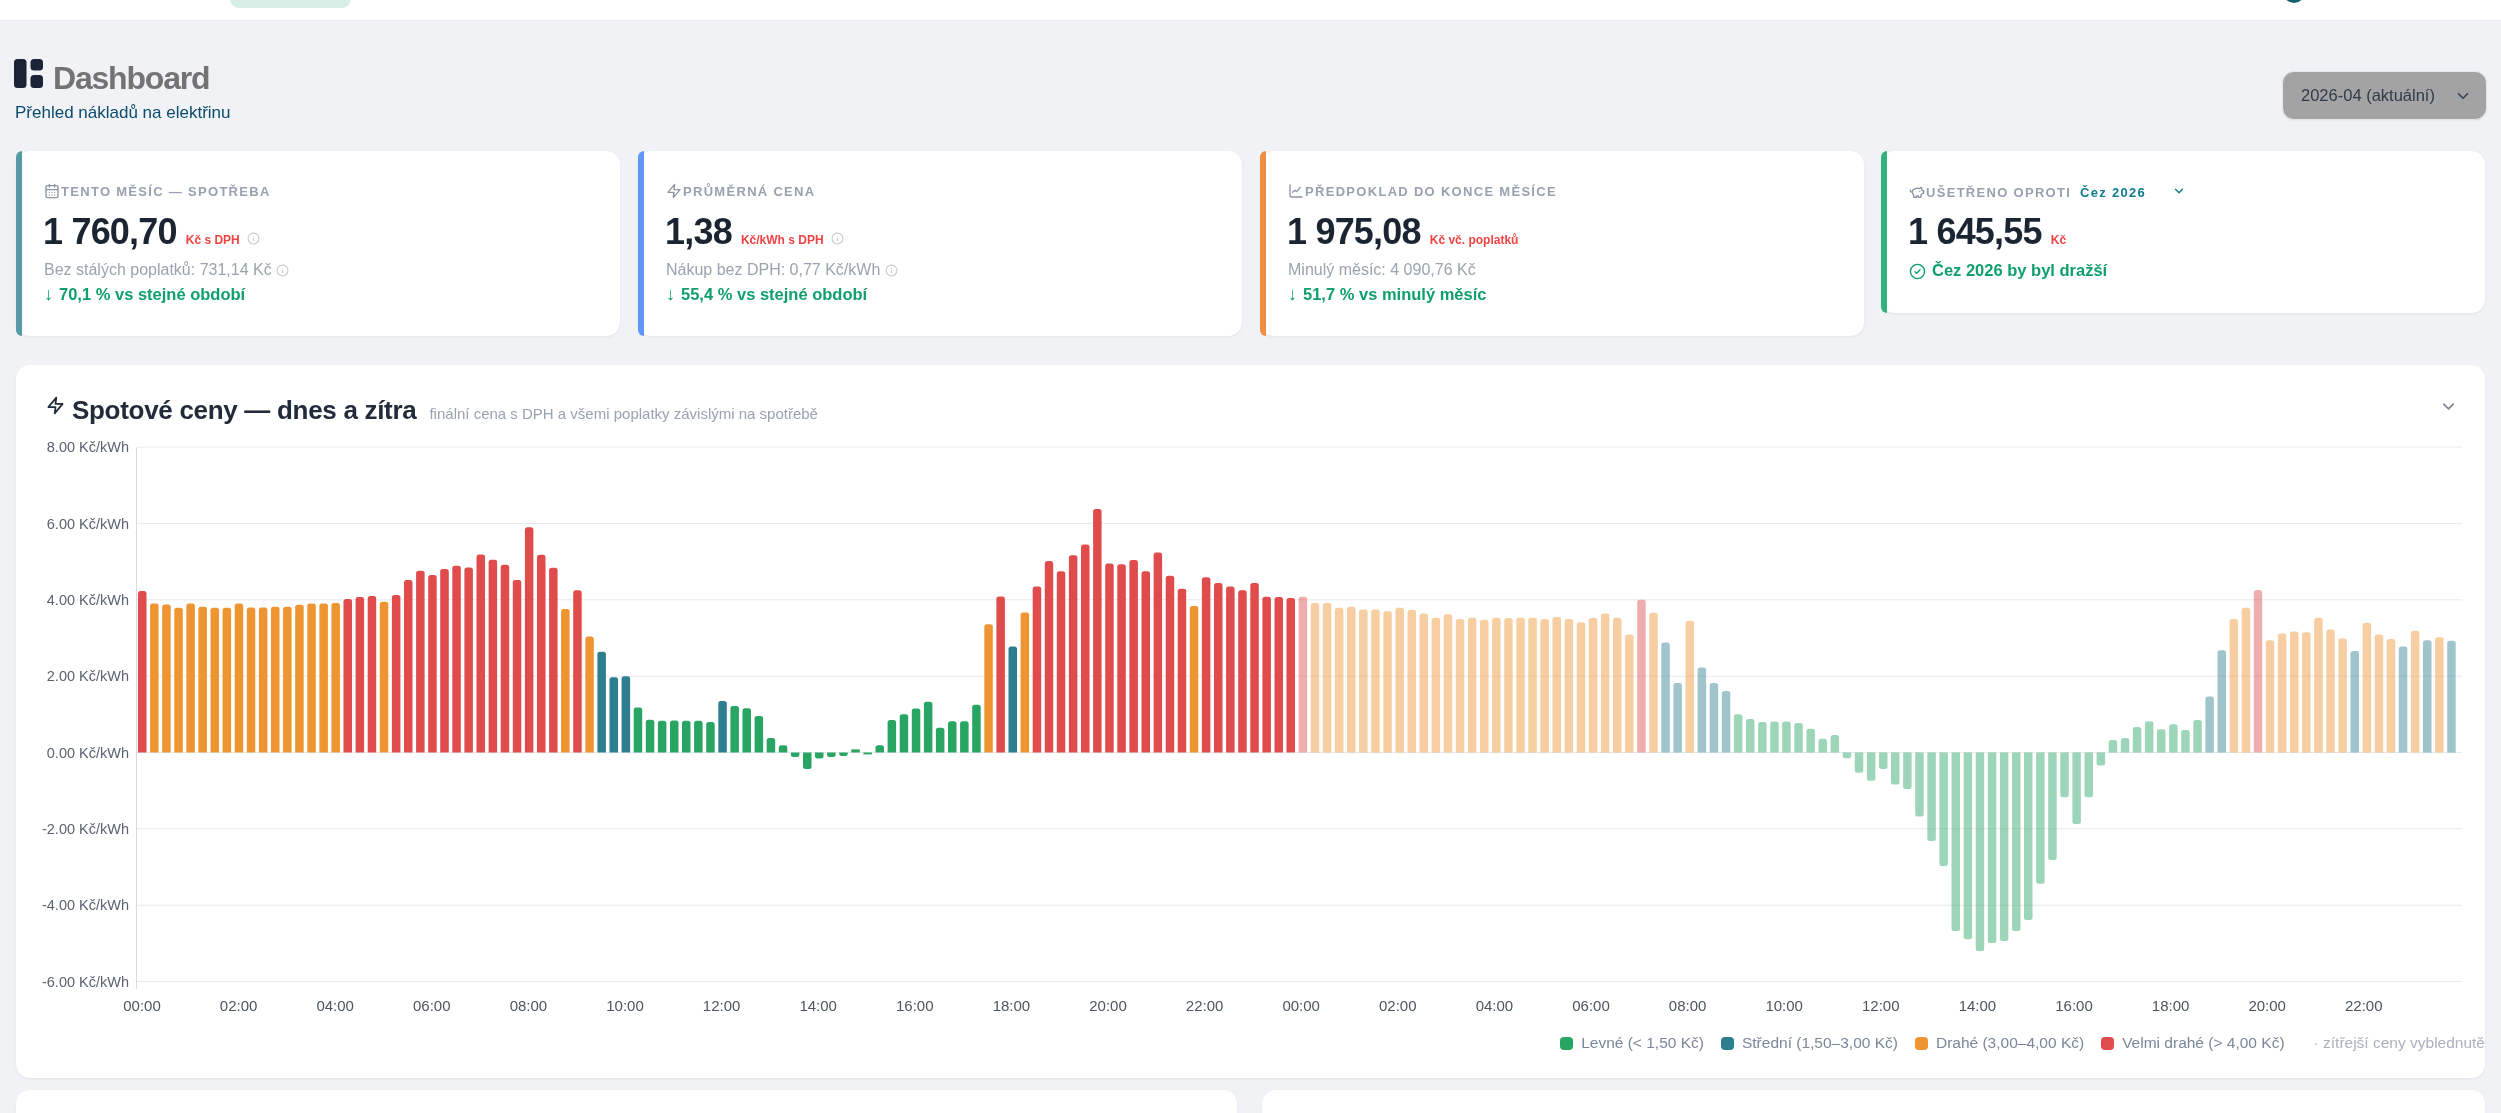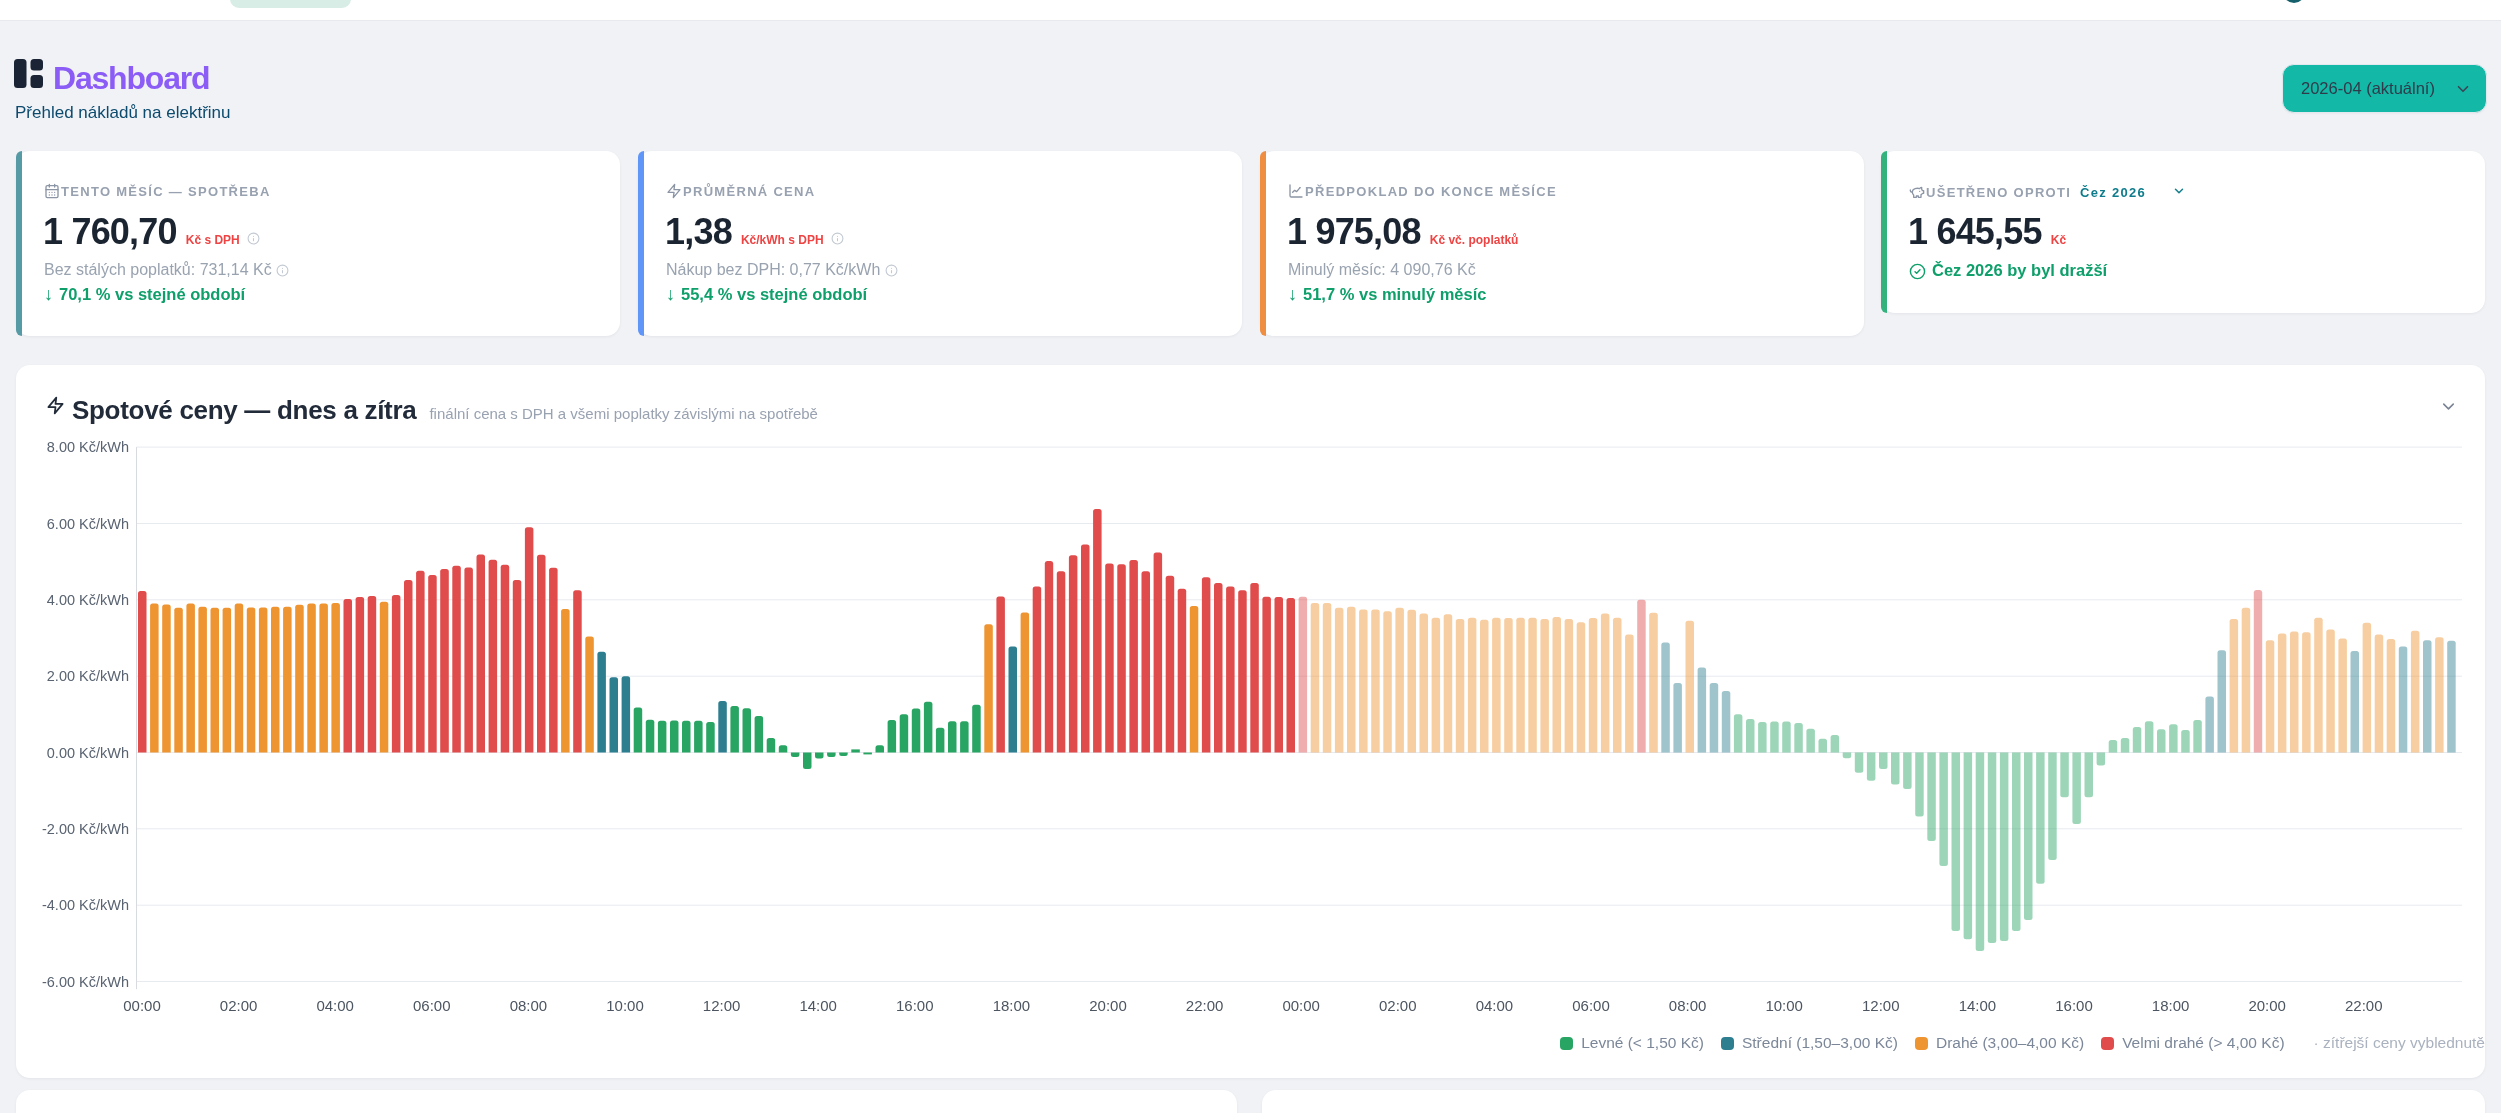--- a/index.html
+++ b/index.html
@@ -1,23 +1,23 @@
 <!DOCTYPE html>
 <html lang="cs"><head><meta charset="utf-8">
 <style>
 *{margin:0;padding:0;box-sizing:border-box}
 html,body{width:2501px;height:1113px;overflow:hidden;background:#f0f2f6;
  font-family:"Liberation Sans",sans-serif;-webkit-font-smoothing:antialiased;position:relative}
 .nav{position:absolute;left:0;top:0;width:2501px;height:21px;background:#fff;border-bottom:1px solid #e7e9ee}
 .pill{position:absolute;left:230px;top:-10px;width:121px;height:18px;border-radius:9px;background:#d9ede7}
 .ava{position:absolute;left:2283px;top:-19px;width:22px;height:22px;border-radius:50%;background:#16606c}
 .h-ico{position:absolute;left:14px;top:59px}
-.h-title{position:absolute;left:53px;top:60px;font-size:32px;font-weight:800;color:#8b5cf6;letter-spacing:-1.2px}
+.h-title{position:absolute;left:53px;top:60px;font-size:32px;font-weight:800;color:#737373;letter-spacing:-1.2px}
 .h-sub{position:absolute;left:15px;top:103px;font-size:17px;color:#0c4a6e}
-.dd{position:absolute;left:2282px;top:64px;width:205px;height:49px;background:#14b8a6;border:1px solid #e3e7ee;border-radius:12px;
+.dd{position:absolute;left:2282px;top:71px;width:205px;height:49px;background:#a3a3a3;border:1px solid #e3e7ee;border-radius:12px;
  box-shadow:0 1px 2px rgba(16,24,40,.04);display:flex;align-items:center;padding:0 14px 0 18px;justify-content:space-between}
 .dd span{font-size:16.5px;color:#2f3a4a}
 .card{position:absolute;background:#fff;border-radius:14px;box-shadow:0 1px 3px rgba(15,23,42,.06)}
 .accent{position:absolute;left:0;top:0;bottom:0;width:6px;border-radius:14px 0 0 14px}
 .clabel{position:absolute;left:28px;top:32px;display:flex;align-items:center;gap:1px;font-size:13px;font-weight:700;
  letter-spacing:1.3px;color:#98a1b0;white-space:nowrap}
 .cico{display:flex}
 .cez{color:#0e7c8c;margin-left:4px}
 .chv{display:inline-flex;margin-left:26px;position:relative;top:1px}
 .cval{position:absolute;left:27px;top:63px;display:flex;align-items:baseline;white-space:nowrap}

